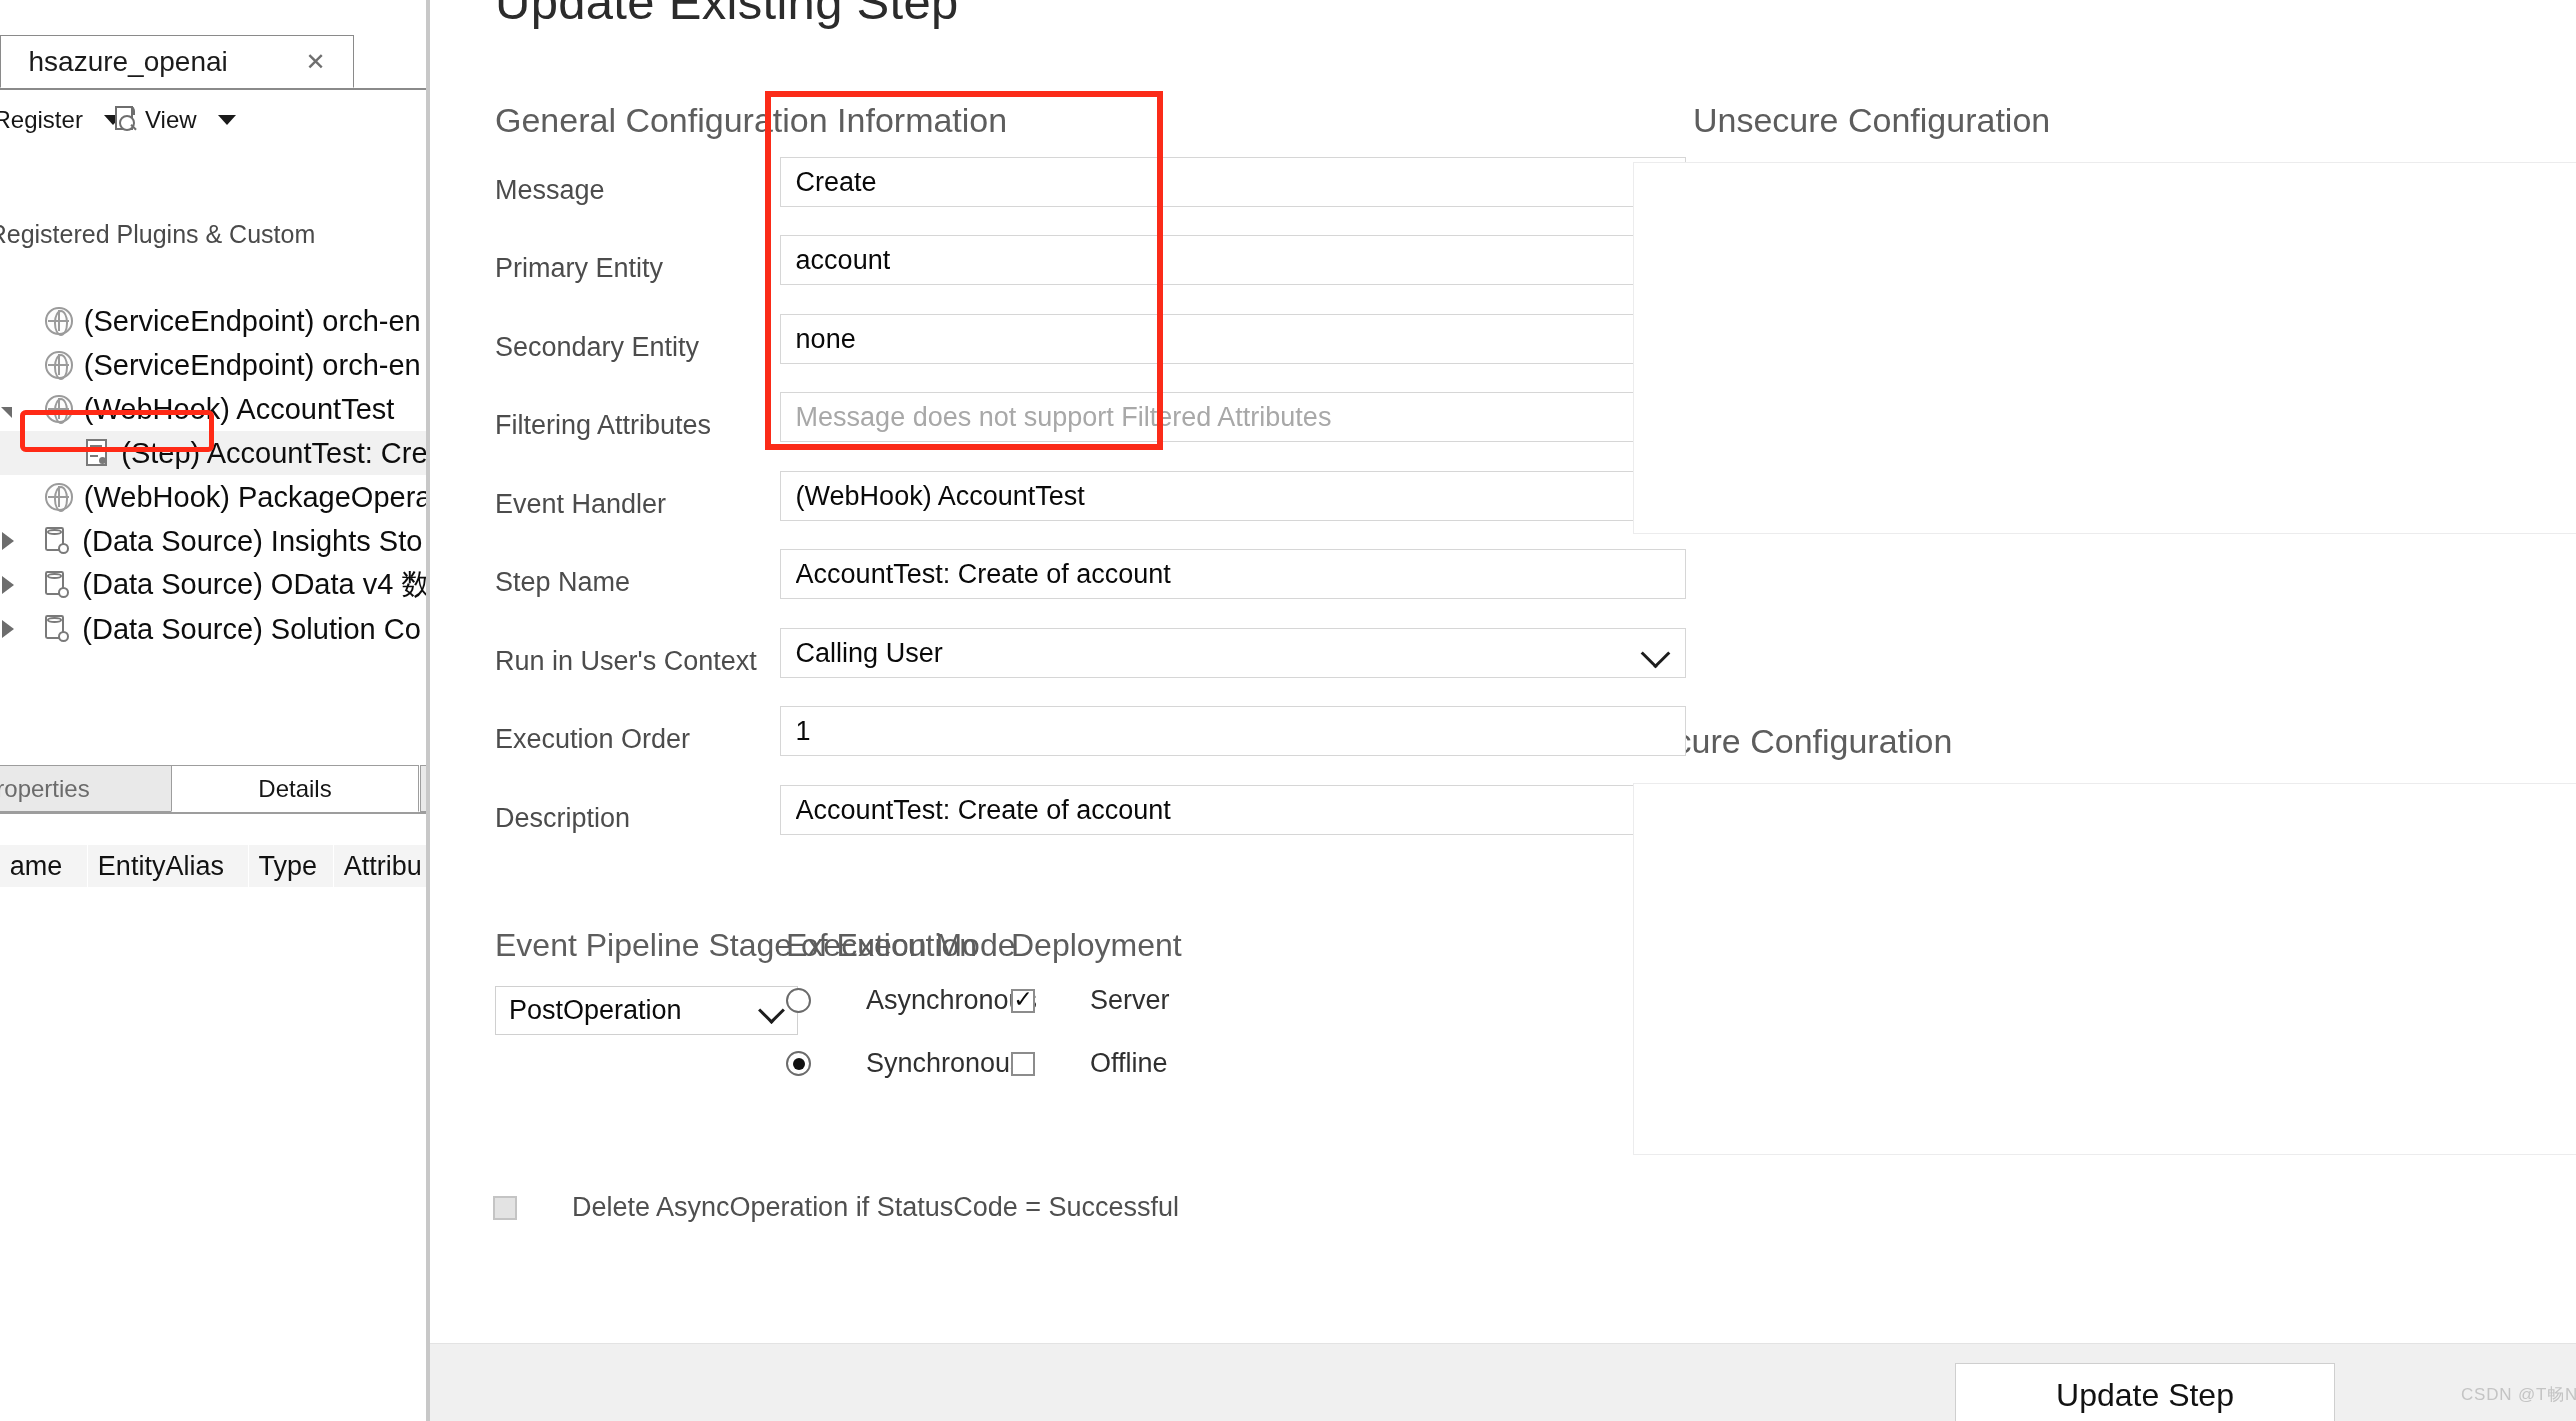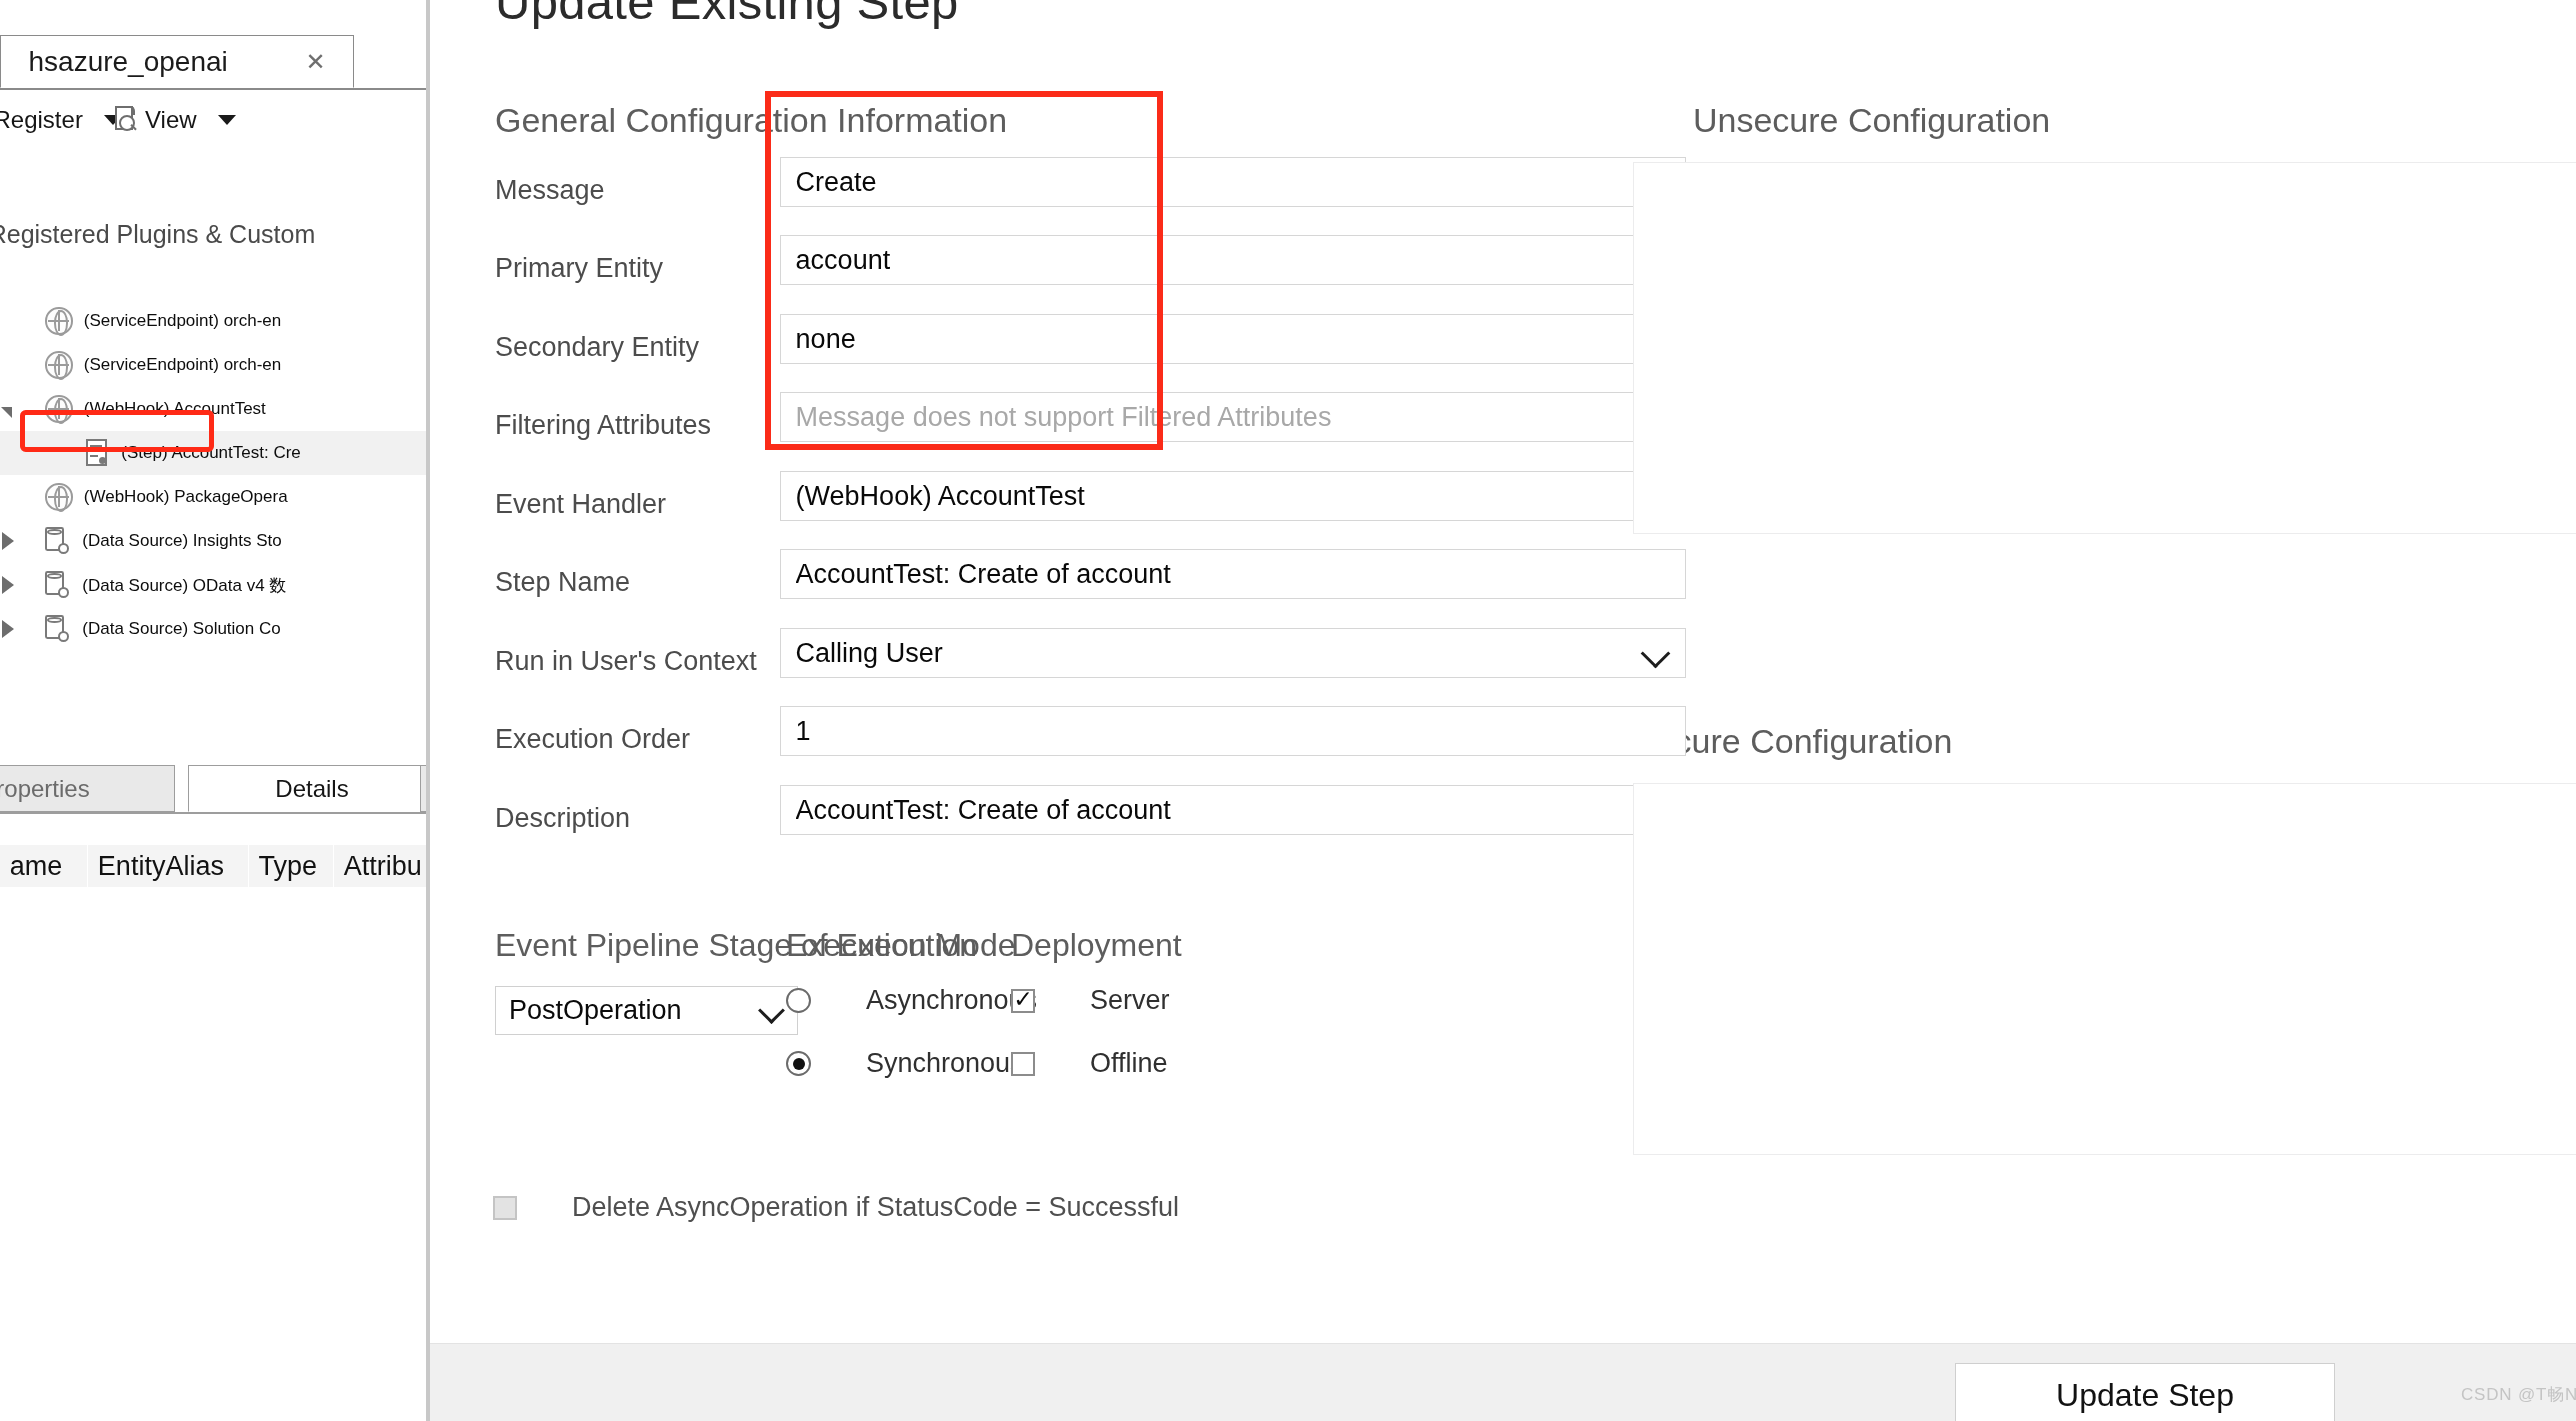--- a/index.html
+++ b/index.html
@@ -111,21 +111,21 @@
     border-top: 0;
     border-bottom: 0;
   }
   .tw-expander.expanded::before {
     content: ""; position: absolute; left: -10.5px; top: -1.6px;
     width: 0; height: 0;
     border-top: 11.3px solid #6d6d6d;
     border-left: 11.3px solid transparent;
   }
   .tree-label {
-    font-size: 17px; color: #0d0d0d; white-space: nowrap;
+    font-size: 29px; color: #0d0d0d; white-space: nowrap;
   }
   .globe-icon {
     width: 27.5px; height: 27.5px; border-radius: 50%;
     border: 2.4px solid #9b9b9b; box-sizing: border-box;
     position: relative; margin-right: 11.3px; flex: none;
     background: #fdfdfd;
   }
   .globe-icon::before {
     content: ""; position: absolute; left: 50%; top: 0.8px;
     margin-left: -1.2px; width: 2.4px; height: 21px; background: #9b9b9b;
@@ -191,21 +191,21 @@
   .btab {
     position: absolute; top: 0; height: 47px;
     box-sizing: border-box;
     display: flex; align-items: center; justify-content: center;
     border: 1.6px solid #9d9d9d;
     font-size: 24px;
   }
   .btab.inactive { background: #e9e9e9; color: #6b6b6b; }
   .btab.active { background: #ffffff; color: #161616; border-bottom-color: #ffffff; }
   #btab-properties { left: -89px; width: 264px; }
-  #btab-details { left: 188px; width: 248px; }
+  #btab-details { left: 171px; width: 248px; }
   #btab-extra { left: 420px; width: 49px; background:#e9e9e9; border-right:none; }
 
   #grid-header {
     position: absolute; left: 0; top: 845px; width: 426px; height: 42px;
     background: #f4f4f4; display: flex; align-items: center;
   }
   .gcol {
     height: 42px; display: flex; align-items: center;
     border-left: 1.6px solid #ffffff; box-sizing: border-box;
     font-size: 27px; color: #121212; padding-left: 9.7px; white-space: nowrap;

